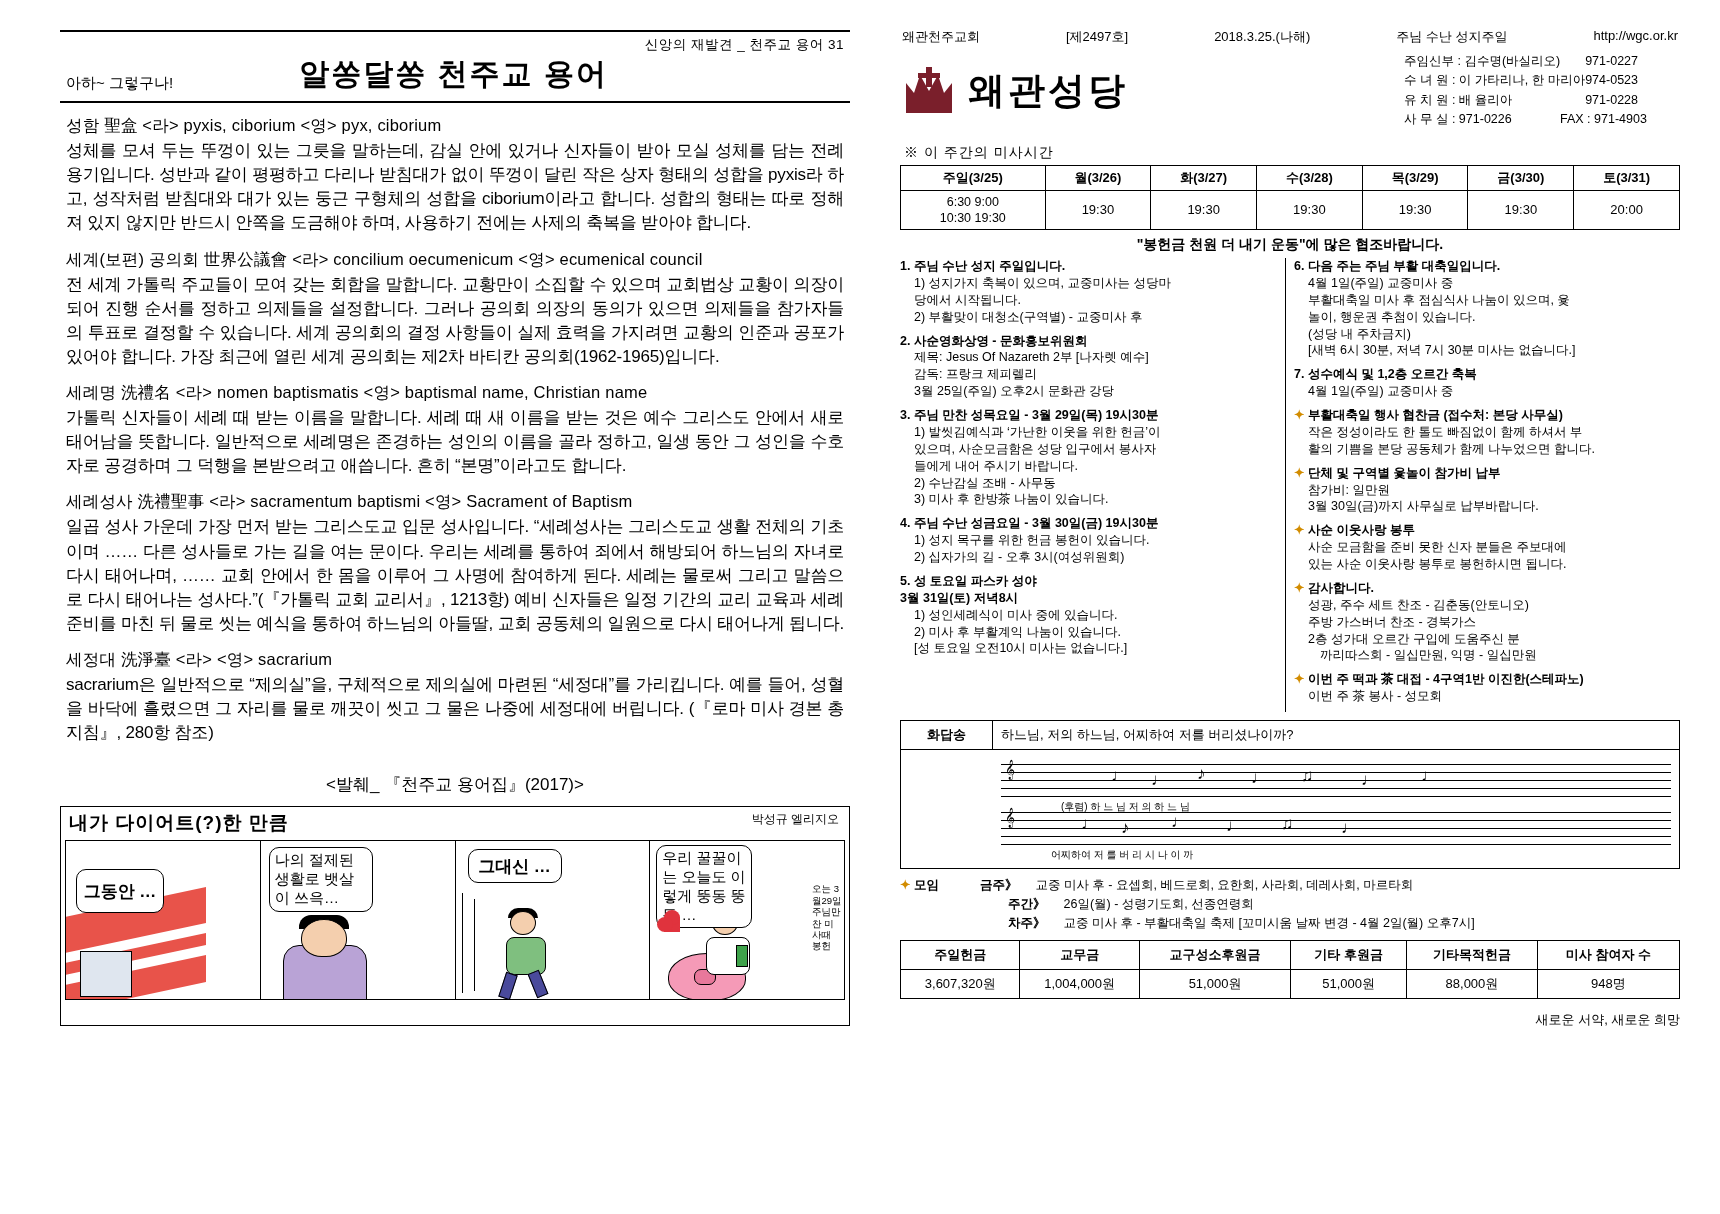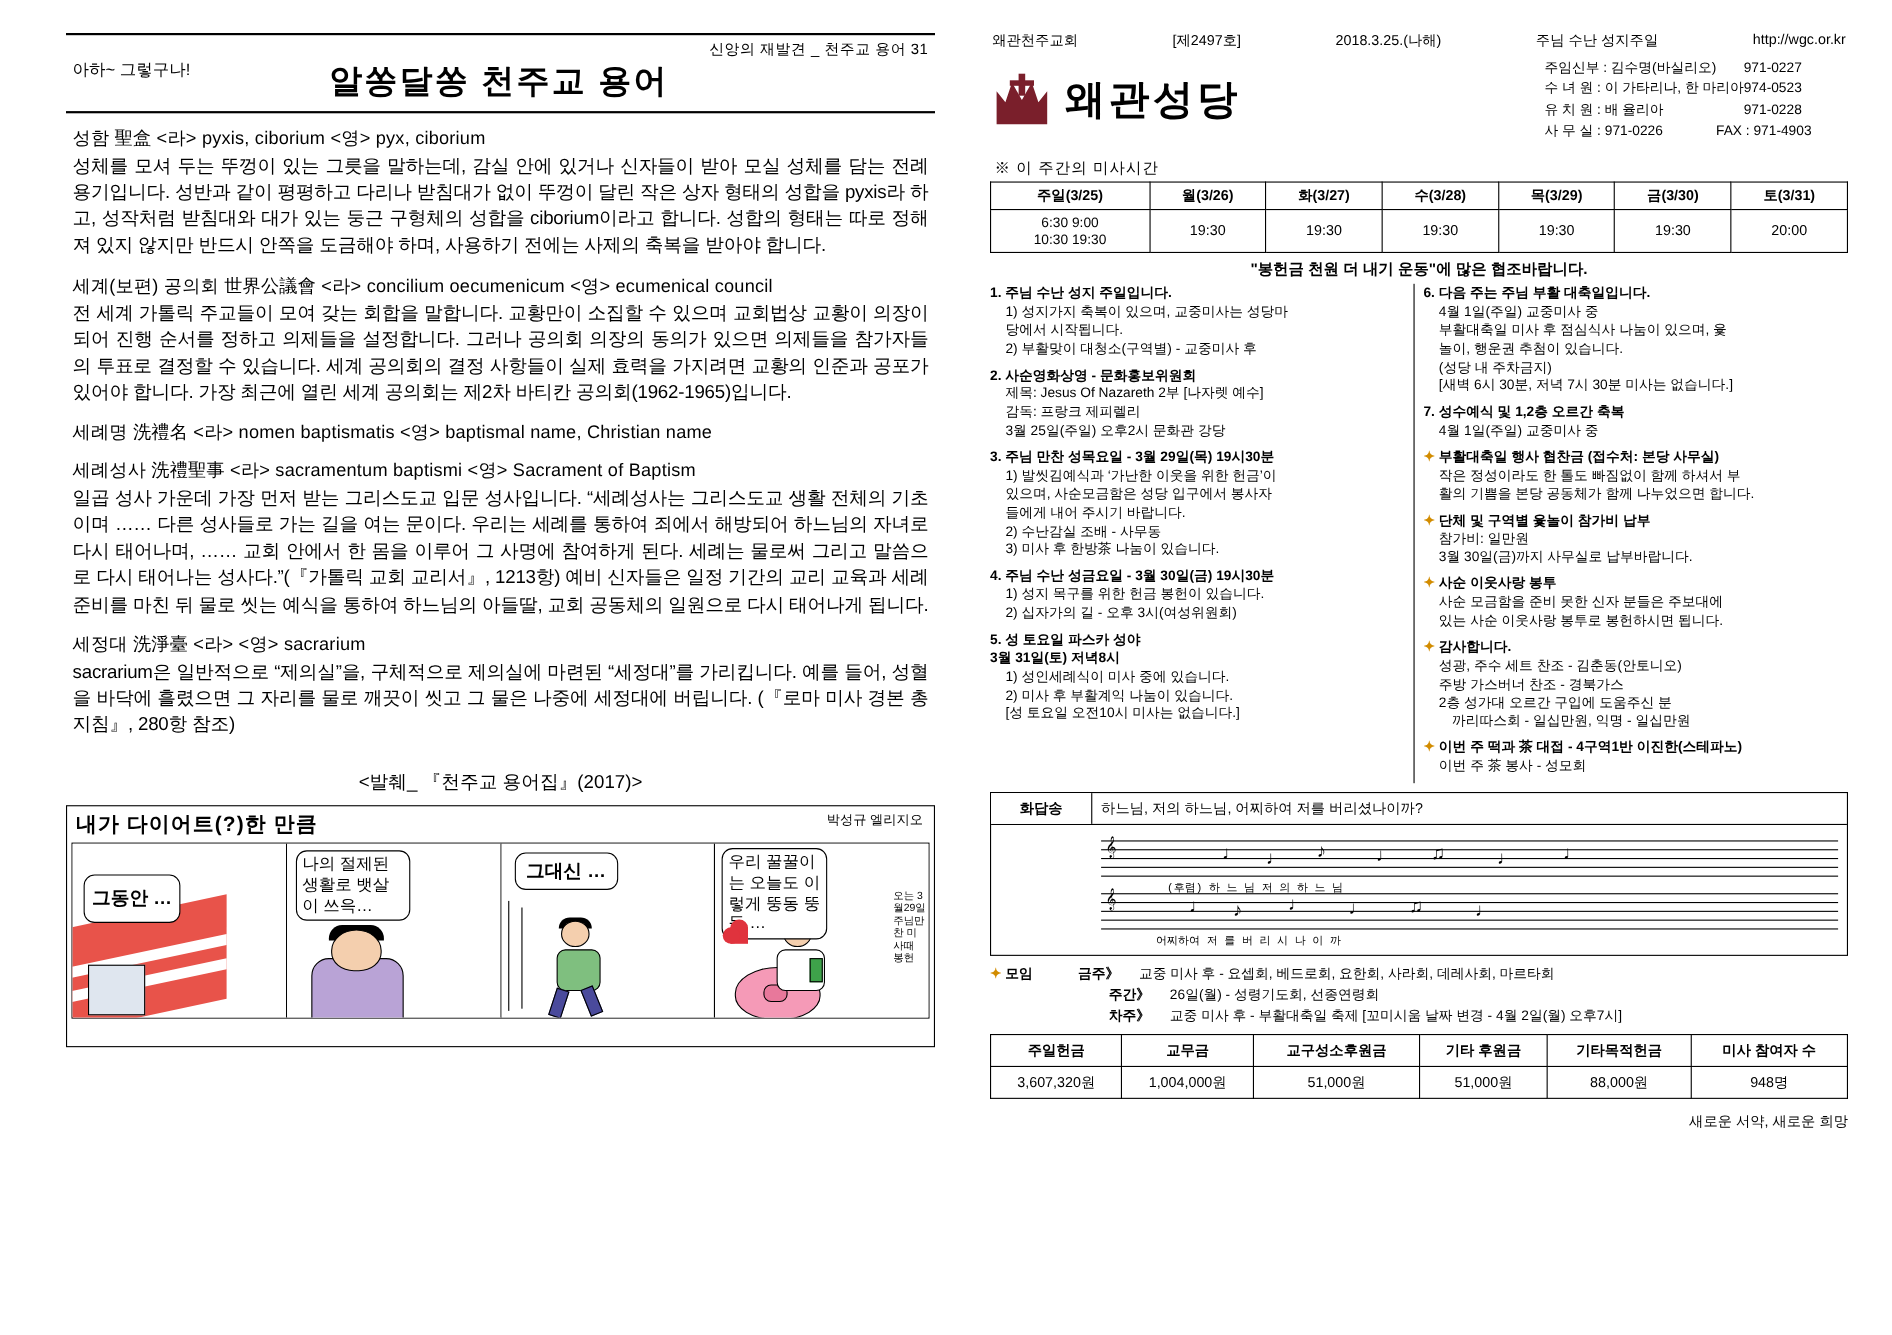--- a/index.html
+++ b/index.html
@@ -18,21 +18,21 @@
   .left {
     position:absolute; left:60px; top:30px; width:790px; height:1160px;
   }
   .l-head-line { border-top:2px solid #000; }
   .l-head-row {
     display:flex; align-items:flex-end; justify-content:space-between;
     font-size:13px; padding:4px 6px 0 6px;
   }
   .l-head-right { font-size:13.5px; letter-spacing:0.5px; }
   .l-title-row {
-    display:flex; align-items:flex-start; gap:4px; padding:0 6px;
+    display:flex; align-items:flex-end; gap:4px; padding:0 6px;
   }
   .l-aha { font-size:15px; white-space:nowrap; padding-bottom:6px;}
   .l-title {
     flex:1; text-align:center; font-size:30px; font-weight:bold;
     letter-spacing:2px; padding-bottom:4px;
   }
   .l-rule { border-bottom:2px solid #000; margin-top:2px; }
 
   .l-body { padding:12px 6px 0 6px; }
   .term-block { margin-bottom:13px; }
@@ -103,21 +103,21 @@
   .diamond { color:#d28c00; font-weight:bold; }
 
   .psalm-box { border:1px solid #000; margin-top:8px; display:flex; flex-direction:column;}
   .psalm-row { display:flex; border-bottom:1px solid #000; }
   .psalm-row:last-child { border-bottom:none; }
   .psalm-label { width:92px; border-right:1px solid #000; display:flex; align-items:center; justify-content:center; font-weight:bold; font-size:13px; background:#fff;}
   .psalm-text { padding:5px 8px; font-size:13px; flex:1; }
   .staff-area { flex:1; padding:4px 8px; position:relative; height:118px; }
   .staff { position:relative; height:34px; margin:10px 0 14px 0; }
   .staff .ln { position:absolute; left:0; right:0; height:1px; background:#000; }
-  .lyric { position:absolute; font-size:10px;font-family:Liberation Mono, monospace; }
+  .lyric { position:absolute; font-size:10px; }
   .note { position:absolute; font-size:17px; }
 
   .meet { margin-top:7px; font-size:12.5px; line-height:1.5; }
   .meet .lbl { display:inline-block; width:52px; font-weight:bold; }
 
   table.fin { border-collapse:collapse; width:100%; margin-top:8px;padding-left:48px; }
   table.fin th, table.fin td { border:1px solid #000; text-align:center; font-size:13px; padding:5px 2px; }
   .footer-note { text-align:right; font-size:13px; margin-top:12px; }
 </style>
 </head>
@@ -145,20 +145,21 @@
         <div class="term-body">성체를 모셔 두는 뚜껑이 있는 그릇을 말하는데, 감실 안에 있거나 신자들이 받아 모실 성체를 담는 전례 용기입니다. 성반과 같이 평평하고 다리나 받침대가 없이 뚜껑이 달린 작은 상자 형태의 성합을 pyxis라 하고, 성작처럼 받침대와 대가 있는 둥근 구형체의 성합을 ciborium이라고 합니다. 성합의 형태는 따로 정해져 있지 않지만 반드시 안쪽을 도금해야 하며, 사용하기 전에는 사제의 축복을 받아야 합니다.</div>
       </div>
 
       <div class="term-block">
         <div class="term-head">세계(보편) 공의회 世界公議會 &lt;라&gt; concilium oecumenicum &lt;영&gt; ecumenical council</div>
         <div class="term-body">전 세계 가톨릭 주교들이 모여 갖는 회합을 말합니다. 교황만이 소집할 수 있으며 교회법상 교황이 의장이 되어 진행 순서를 정하고 의제들을 설정합니다. 그러나 공의회 의장의 동의가 있으면 의제들을 참가자들의 투표로 결정할 수 있습니다. 세계 공의회의 결정 사항들이 실제 효력을 가지려면 교황의 인준과 공포가 있어야 합니다. 가장 최근에 열린 세계 공의회는 제2차 바티칸 공의회(1962-1965)입니다.</div>
       </div>
 
       <div class="term-block">
         <div class="term-head">세례명 洗禮名 &lt;라&gt; nomen baptismatis &lt;영&gt; baptismal name, Christian name</div>
+        <div class="term-body">가톨릭 신자들이 세례 때 받는 이름을 말합니다. 세례 때 새 이름을 받는 것은 예수 그리스도 안에서 새로 태어남을 뜻합니다. 일반적으로 세례명은 존경하는 성인의 이름을 골라 정하고, 일생 동안 그 성인을 수호자로 공경하며 그 덕행을 본받으려고 애씁니다. 흔히 “본명”이라고도 합니다.</div>
       </div>
 
       <div class="term-block">
         <div class="term-head">세례성사 洗禮聖事 &lt;라&gt; sacramentum baptismi &lt;영&gt; Sacrament of Baptism</div>
         <div class="term-body">일곱 성사 가운데 가장 먼저 받는 그리스도교 입문 성사입니다. “세례성사는 그리스도교 생활 전체의 기초이며 …… 다른 성사들로 가는 길을 여는 문이다. 우리는 세례를 통하여 죄에서 해방되어 하느님의 자녀로 다시 태어나며, …… 교회 안에서 한 몸을 이루어 그 사명에 참여하게 된다. 세례는 물로써 그리고 말씀으로 다시 태어나는 성사다.”(『가톨릭 교회 교리서』, 1213항) 예비 신자들은 일정 기간의 교리 교육과 세례 준비를 마친 뒤 물로 씻는 예식을 통하여 하느님의 아들딸, 교회 공동체의 일원으로 다시 태어나게 됩니다.</div>
       </div>
 
       <div class="term-block">
         <div class="term-head">세정대 洗淨臺 &lt;라&gt; &lt;영&gt; sacrarium</div>
         <div class="term-body">sacrarium은 일반적으로 “제의실”을, 구체적으로 제의실에 마련된 “세정대”를 가리킵니다. 예를 들어, 성혈을 바닥에 흘렸으면 그 자리를 물로 깨끗이 씻고 그 물은 나중에 세정대에 버립니다. (『로마 미사 경본 총지침』, 280항 참조)</div>

